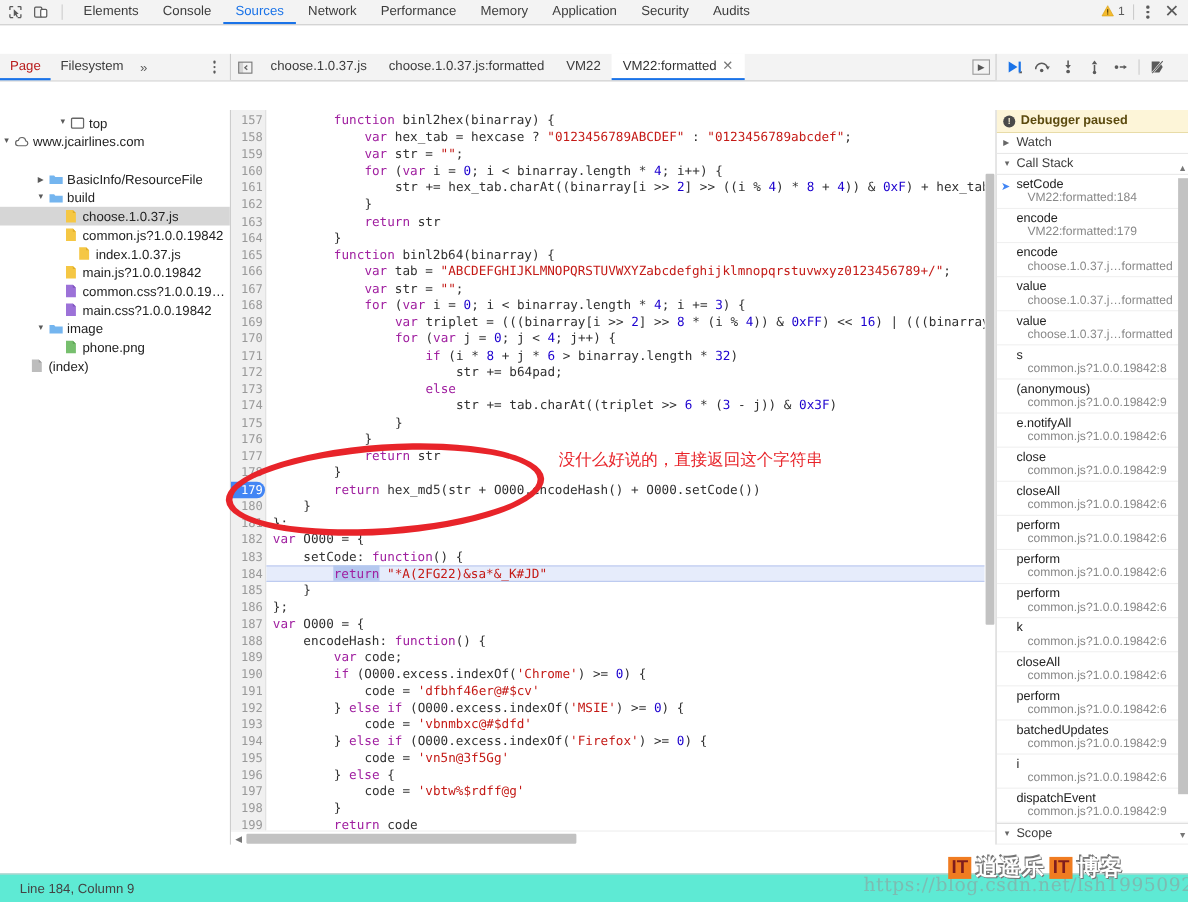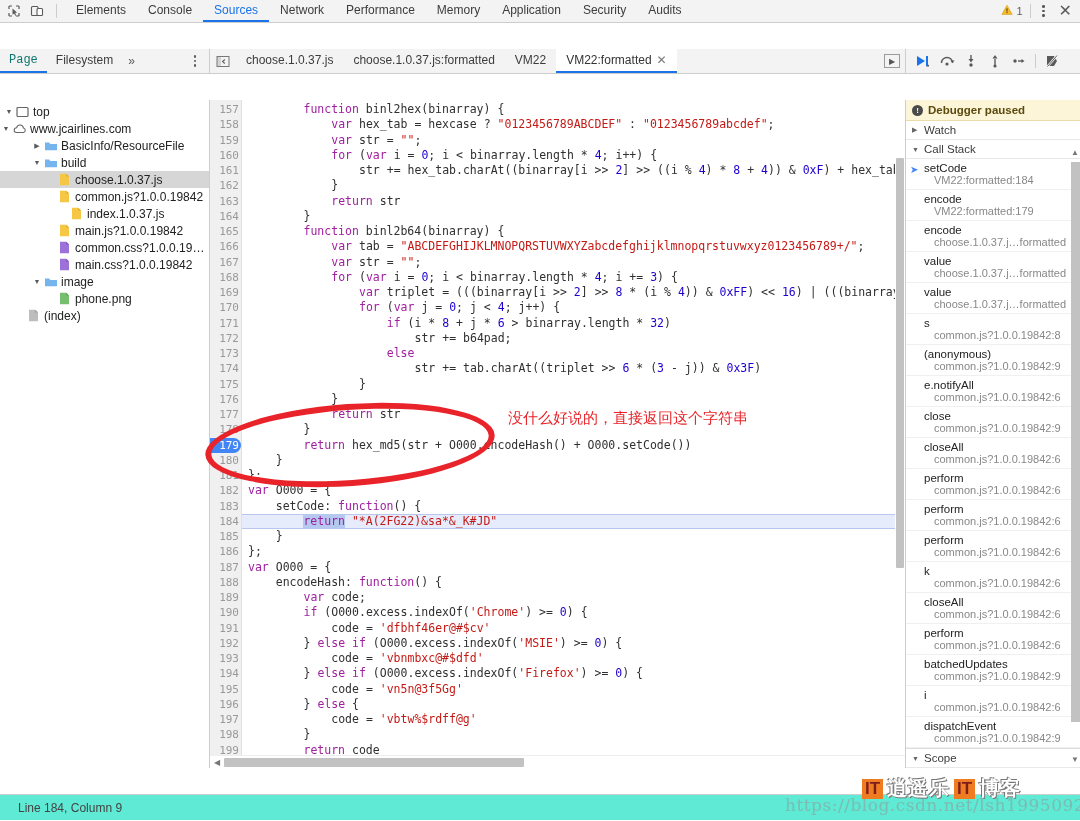--- a/index.html
+++ b/index.html
@@ -35,21 +35,21 @@
   .closex { font-size:16px; color:#5a5a5a; cursor:pointer; line-height:1; padding:0 2px; }
 
   
   .row2 { height:25px; min-height:25px; display:flex; background:#f3f3f3; border-bottom:1px solid #cdcdcd; }
   .nav-subtabs {
     width:210px; min-width:210px; display:flex; align-items:stretch;
     border-right:1px solid #cdcdcd; background:#f3f3f3;
   }
   .stab { padding:0 9px; display:flex; align-items:center; font-size:12px; color:#3c3c3c;
           cursor:pointer; border-bottom:2px solid transparent; }
-  .stab.active { color:#0f766e; border-bottom:2px solid #1a73e8;font-family:Liberation Mono, monospace; }
+  .stab.active { color:#b91c1c; border-bottom:2px solid #1a73e8; }
   .chev2 { padding:0 6px; display:flex; align-items:center; color:#5a5a5a; font-size:12px; cursor:pointer; }
   .subtabs-spacer { flex:1; }
   .row2-kebab { display:flex; align-items:center; padding:0 8px; cursor:pointer; }
 
   .editor-tabs { flex:1; display:flex; align-items:stretch; overflow:hidden; }
   .panel-toggle { width:26px; display:flex; align-items:center; justify-content:center; cursor:pointer; }
   .etab { padding:0 10px; display:flex; align-items:center; gap:5px; font-size:12px; color:#3c3c3c;
           cursor:pointer; white-space:nowrap; border-bottom:2px solid transparent; }
   .etab.active { color:#333; border-bottom:2px solid #1a73e8; background:#fff; }
   .etab .x { color:#777; font-size:12px; }
@@ -296,39 +296,39 @@
             <path d="M13 1.5L3.5 12.5" stroke="#fff" stroke-width="2"></path>
             <path d="M13 1.5L3.5 12.5" stroke="#5a5a5a" stroke-width="1"></path>
           </svg>
         </div>
       </div>
   </div>
 
   <div class="main">
 
     <div class="filetree" id="file-tree">
-        <div class="tnode" style="padding-left: 3px;">
+        <div class="tnode" style="padding-left: 3px; margin-left: 48px;">
           <span class="tw">▼</span>
           <span class="ticon">
             <svg width="13" height="12" viewBox="0 0 13 12">
               <rect x="1" y="1.5" width="11" height="9" rx="1" stroke="#666" stroke-width="1.2" fill="none"></rect>
             </svg>
           </span>
           <span class="tlabel">top</span>
         </div>
         <div class="tnode" style="">
           <span class="tw">▼</span>
           <span class="ticon">
             <svg width="14" height="12" viewBox="0 0 14 12">
               <path d="M3.5 9.5a2.4 2.4 0 0 1 .2-4.8A3.4 3.4 0 0 1 10.4 5a2.3 2.3 0 0 1 .1 4.5z" stroke="#666" stroke-width="1.1" fill="none"></path>
             </svg>
           </span>
           <span class="tlabel">www.jcairlines.com</span>
         </div>
-        <div class="tnode" style="padding-left: 31px;">
+        <div class="tnode" style="padding-left: 31px; margin-top: 17px;">
           <span class="tw">▶</span>
           <span class="ticon">
             <svg width="14" height="12" viewBox="0 0 14 12">
               <path d="M1 2.5h4.2l1.1 1.4H13v6.3H1z" fill="#74b5ef"></path>
             </svg>
           </span>
           <span class="tlabel">BasicInfo/ResourceFile</span>
         </div>
         <div class="tnode" style="padding-left: 31px;">
           <span class="tw">▼</span>

